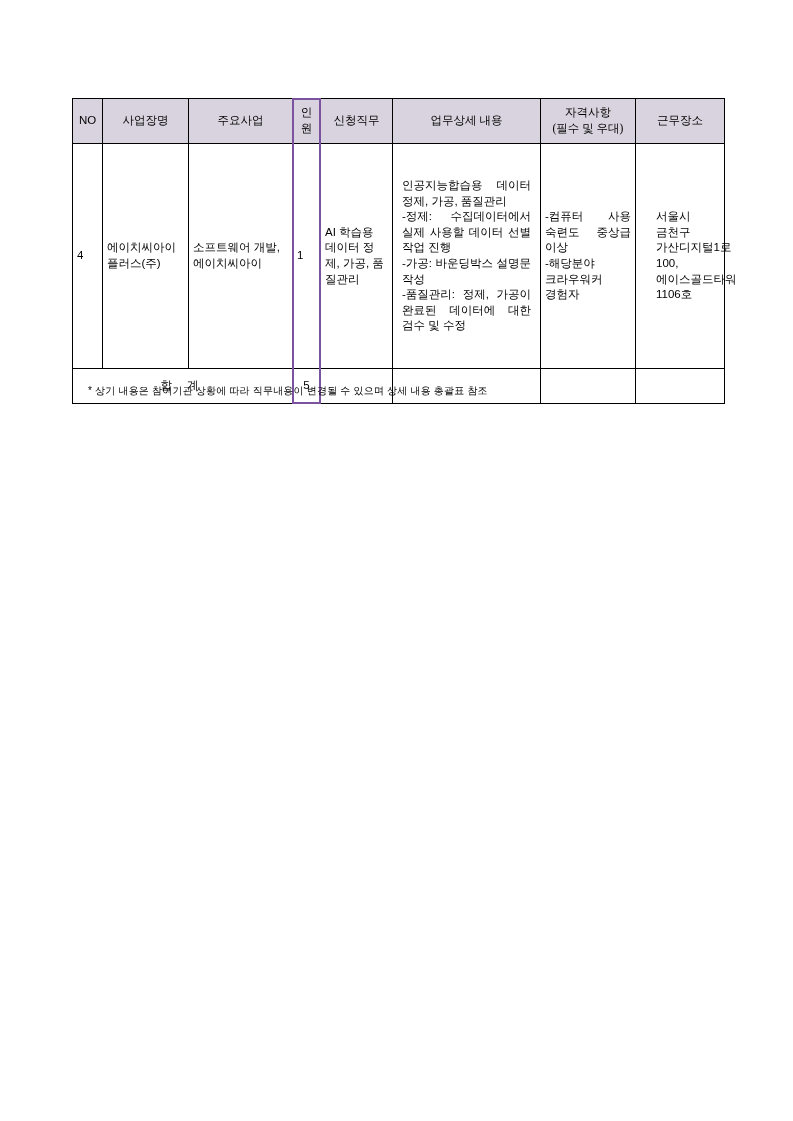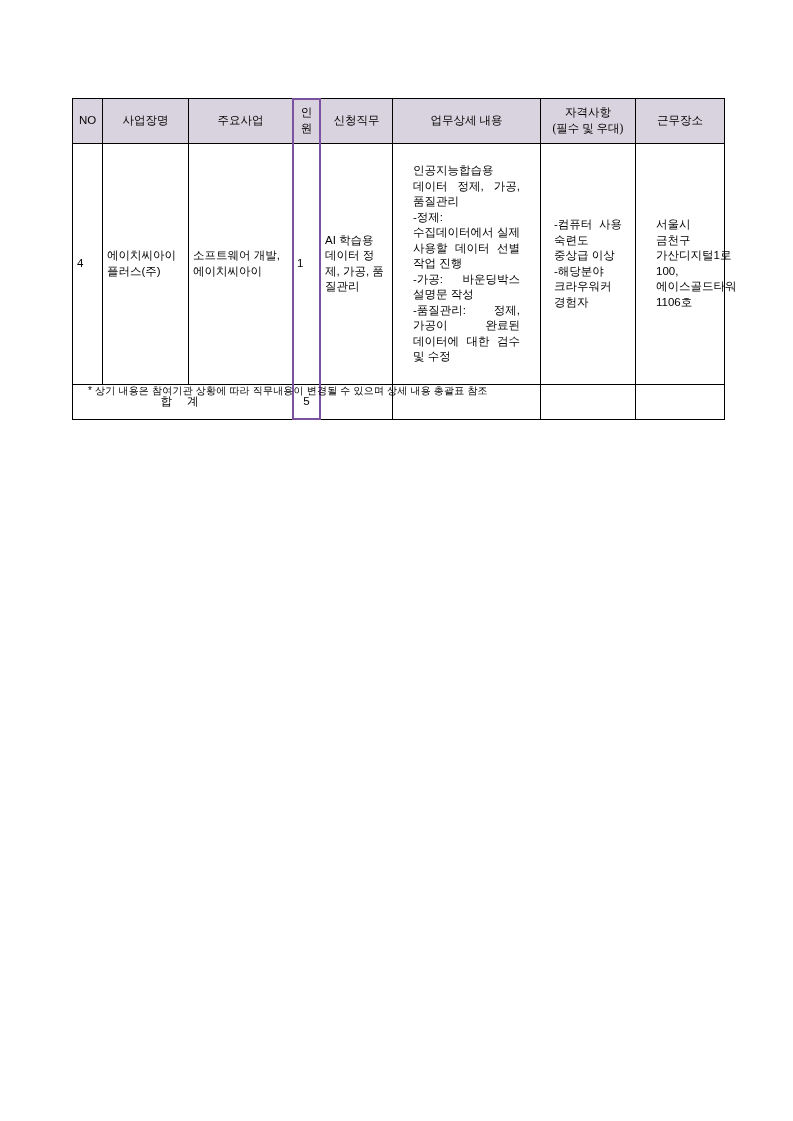--- a/index.html
+++ b/index.html
@@ -65,31 +65,31 @@
   .body-row td {
     height: 218px;
   }
   .detail-cell {
     text-align: left;
     vertical-align: top;
     padding-top: 8px;
     word-break: keep-all;
   }
   .detail-cell p {
-    margin: 16px;
+    margin: 5px;
     text-align: justify;
     text-justify: inter-ideograph;
   }
   .qual-cell {
     text-align: left;
     vertical-align: middle;
     word-break: keep-all;
   }
   .qual-cell p {
-    margin: 9px;
+    margin: 0;
     text-align: justify;
     text-justify: inter-ideograph;
   }
   .place-cell {
     text-align: left;
     vertical-align: middle;
     word-break: keep-all;
   }
   .place-cell p { margin: 16px; }
 

